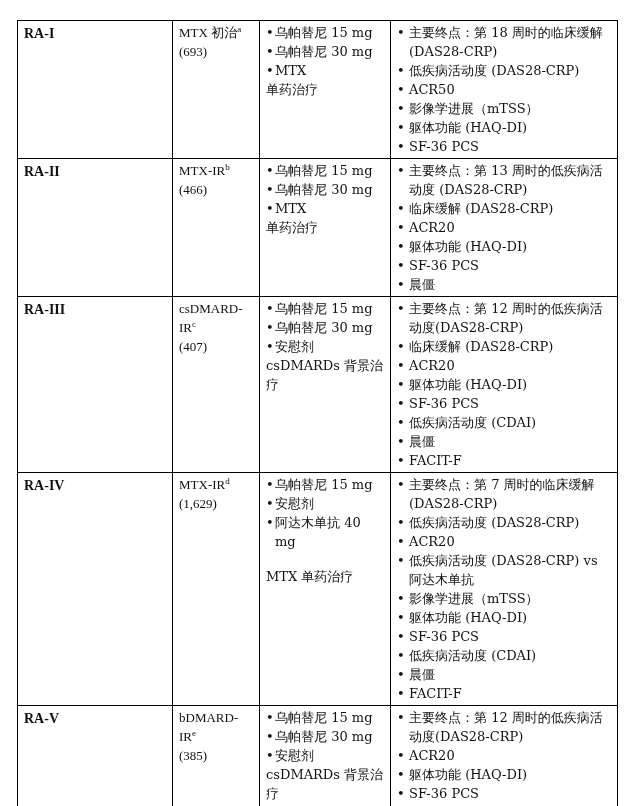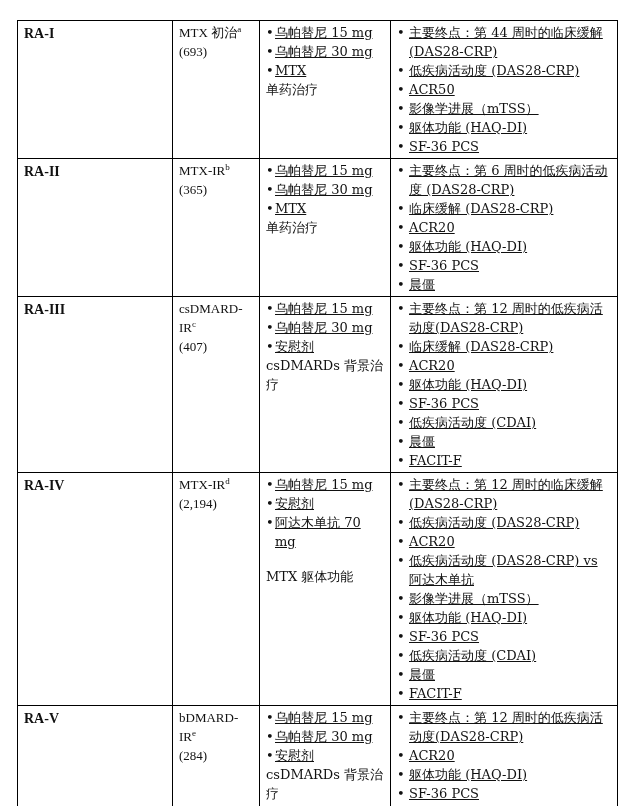--- a/index.html
+++ b/index.html
@@ -6,21 +6,21 @@
     body { width: 626px; height: 806px; overflow: hidden; position: relative;
            font-family: "DejaVu Serif", "Liberation Serif", serif; color: #111; }
     table.trials { position: absolute; left: 17px; top: 20px; width: 600px;
            border-collapse: collapse; table-layout: fixed; font-size: 13px; line-height: 19px; }
     table.trials td { border: 1px solid #000; vertical-align: top; padding: 2px 6px 2px 6px; }
     col.c1 { width: 155px; } col.c2 { width: 87px; } col.c3 { width: 131px; } col.c4 { width: 227px; }
     .study { font-weight: bold; font-size: 14px; font-family: "Liberation Serif", serif; padding-top: 3px !important; }
     .pop { font-family: Liberation Serif, serif; }
     sup { font-size: 9px; line-height: 0; vertical-align: super; }
     ul { list-style: none; margin: 0; padding: 0; }
-    li { position: relative; padding-left: 10px; text-decoration: underline; }
+    li { position: relative; padding-left: 10px; }
     li::before { content: "•"; position: absolute; left: 0; top: 0; }
     .arms li { padding-left: 9px; }
     .endpoints li { padding-left: 12px; }
     .bg { display: block; }
     .gap { height: 16px; }
   </style>
 </head>
 <body>
 
 <table class="trials">
@@ -41,47 +41,47 @@
       <td>
         <ul class="arms">
           <li>乌帕替尼 15 mg</li>
           <li>乌帕替尼 30 mg</li>
           <li>MTX</li>
         </ul>
         <span class="bg">单药治疗</span>
       </td>
       <td>
         <ul class="endpoints">
-          <li>主要终点：第 44 周时的临床缓解 (DAS28-CRP)</li>
+          <li>主要终点：第 18 周时的临床缓解 (DAS28-CRP)</li>
           <li>低疾病活动度 (DAS28-CRP)</li>
           <li>ACR50</li>
           <li>影像学进展（mTSS）</li>
           <li>躯体功能 (HAQ-DI)</li>
           <li>SF-36 PCS</li>
         </ul>
       </td>
     </tr>
 
     <tr style="height:133px">
       <td class="study">RA-II</td>
       <td class="pop">
         <span>MTX-IR</span><sup>b</sup><br>
-        <span>(365)</span>
+        <span>(466)</span>
       </td>
       <td>
         <ul class="arms">
           <li>乌帕替尼 15 mg</li>
           <li>乌帕替尼 30 mg</li>
           <li>MTX</li>
         </ul>
         <span class="bg">单药治疗</span>
       </td>
       <td>
         <ul class="endpoints">
-          <li>主要终点：第 6 周时的低疾病活动度 (DAS28-CRP)</li>
+          <li>主要终点：第 13 周时的低疾病活动度 (DAS28-CRP)</li>
           <li>临床缓解 (DAS28-CRP)</li>
           <li>ACR20</li>
           <li>躯体功能 (HAQ-DI)</li>
           <li>SF-36 PCS</li>
           <li>晨僵</li>
         </ul>
       </td>
     </tr>
 
     <tr style="height:171px">
@@ -109,52 +109,52 @@
           <li>晨僵</li>
           <li>FACIT-F</li>
         </ul>
       </td>
     </tr>
 
     <tr style="height:223px">
       <td class="study">RA-IV</td>
       <td class="pop">
         <span>MTX-IR</span><sup>d</sup><br>
-        <span>(2,194)</span>
+        <span>(1,629)</span>
       </td>
       <td>
         <ul class="arms">
           <li>乌帕替尼 15 mg</li>
           <li>安慰剂</li>
-          <li>阿达木单抗 70 mg</li>
+          <li>阿达木单抗 40 mg</li>
         </ul>
         <div class="gap"></div>
-        <span class="bg">MTX 躯体功能</span>
+        <span class="bg">MTX 单药治疗</span>
       </td>
       <td>
         <ul class="endpoints">
-          <li>主要终点：第 12 周时的临床缓解 (DAS28-CRP)</li>
+          <li>主要终点：第 7 周时的临床缓解 (DAS28-CRP)</li>
           <li>低疾病活动度 (DAS28-CRP)</li>
           <li>ACR20</li>
           <li>低疾病活动度 (DAS28-CRP) vs 阿达木单抗</li>
           <li>影像学进展（mTSS）</li>
           <li>躯体功能 (HAQ-DI)</li>
           <li>SF-36 PCS</li>
           <li>低疾病活动度 (CDAI)</li>
           <li>晨僵</li>
           <li>FACIT-F</li>
         </ul>
       </td>
     </tr>
 
     <tr style="height:116px">
       <td class="study">RA-V</td>
       <td class="pop">
         <span>bDMARD-IR</span><sup>e</sup><br>
-        <span>(284)</span>
+        <span>(385)</span>
       </td>
       <td>
         <ul class="arms">
           <li>乌帕替尼 15 mg</li>
           <li>乌帕替尼 30 mg</li>
           <li>安慰剂</li>
         </ul>
         <span class="bg">csDMARDs 背景治疗</span>
       </td>
       <td>

